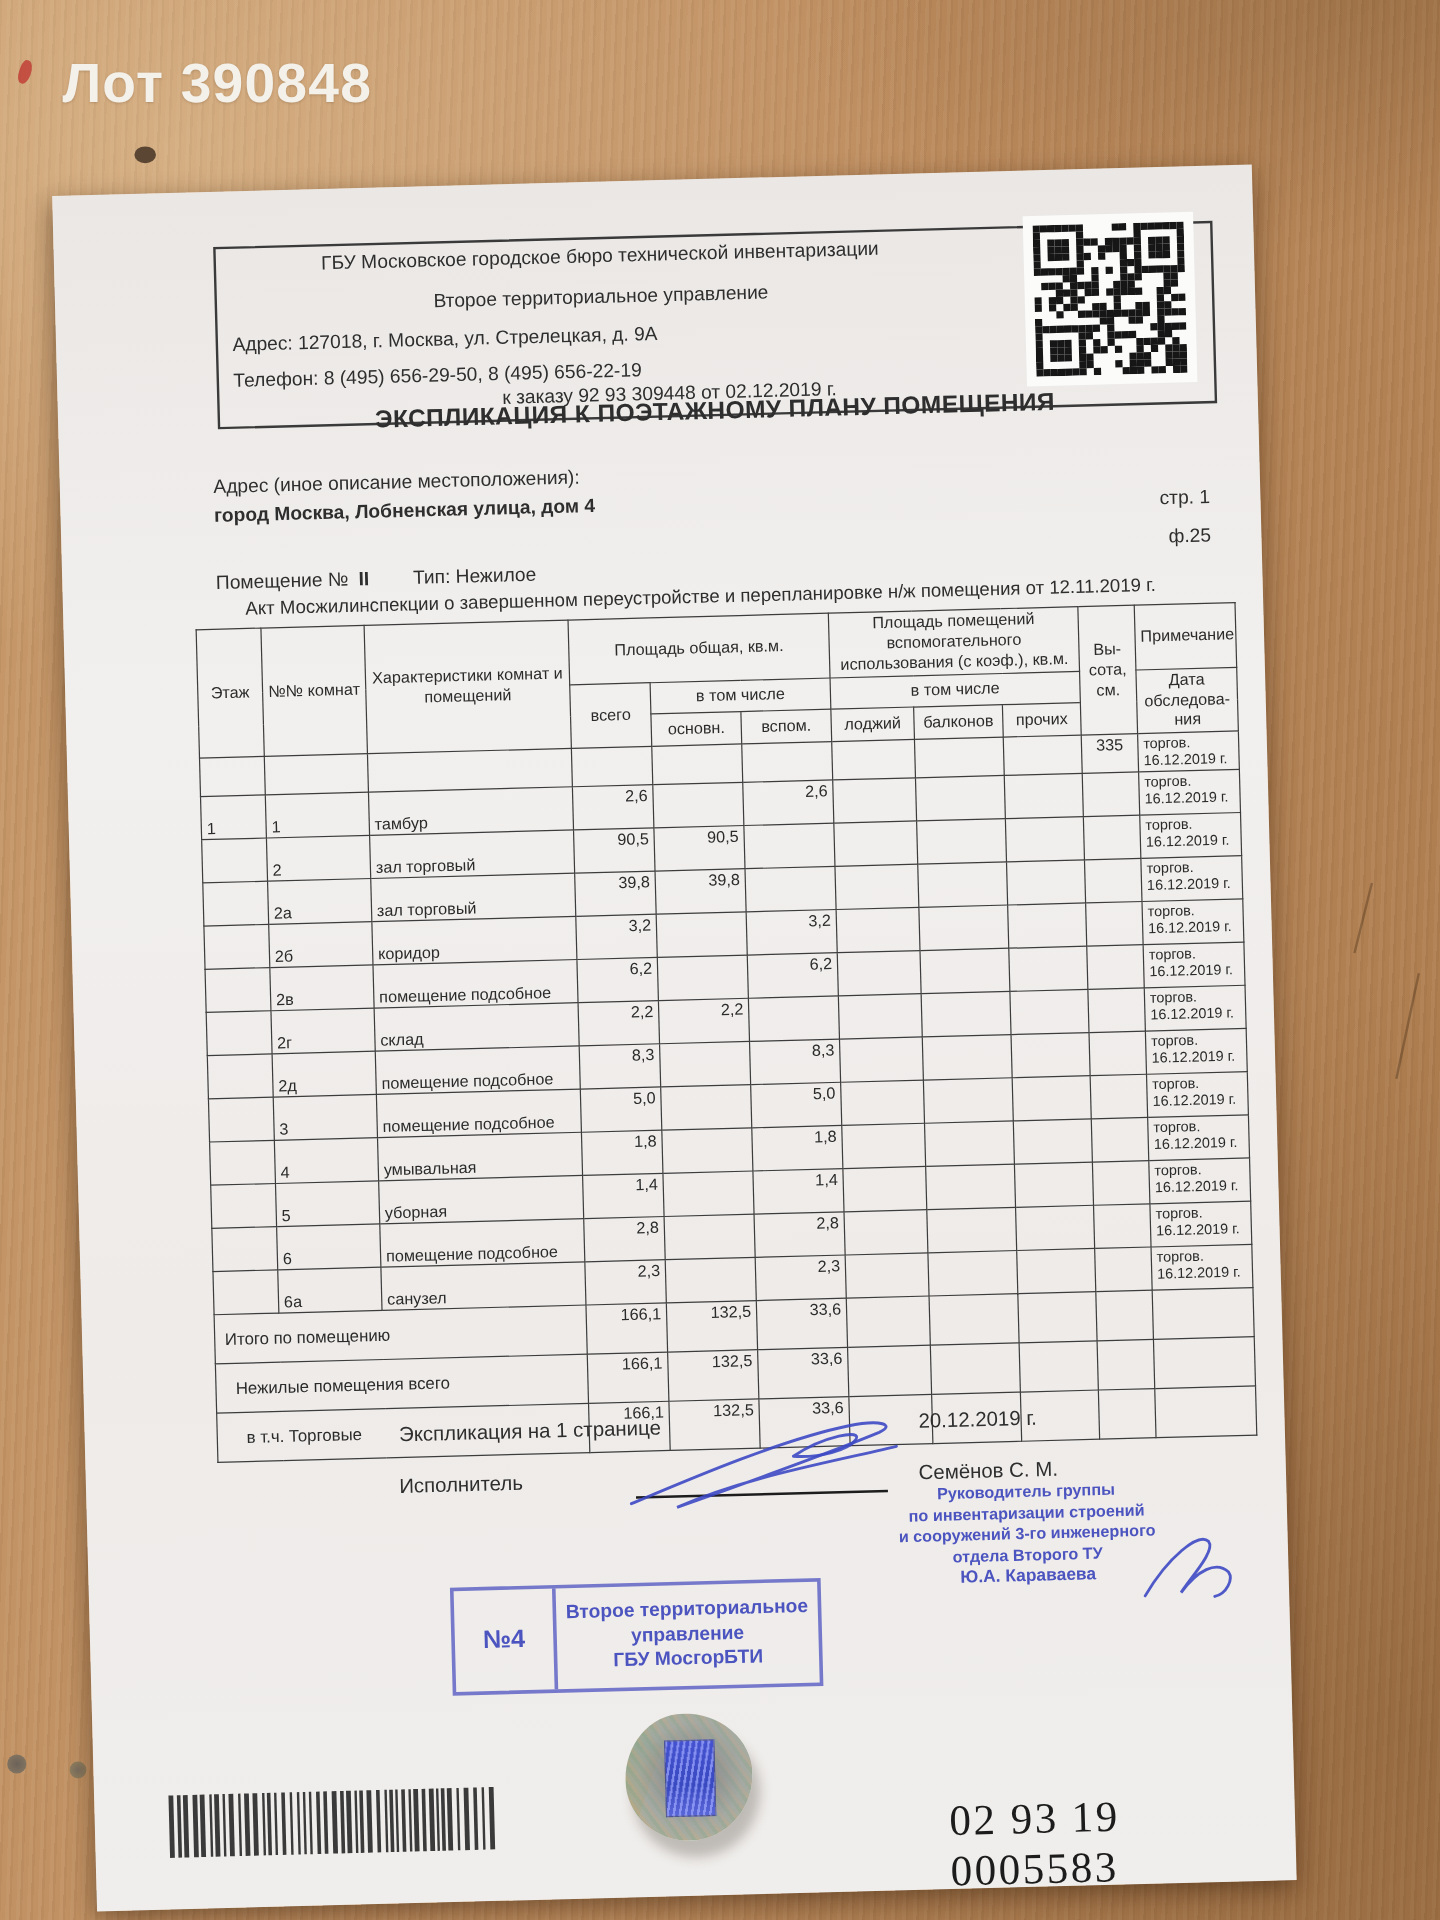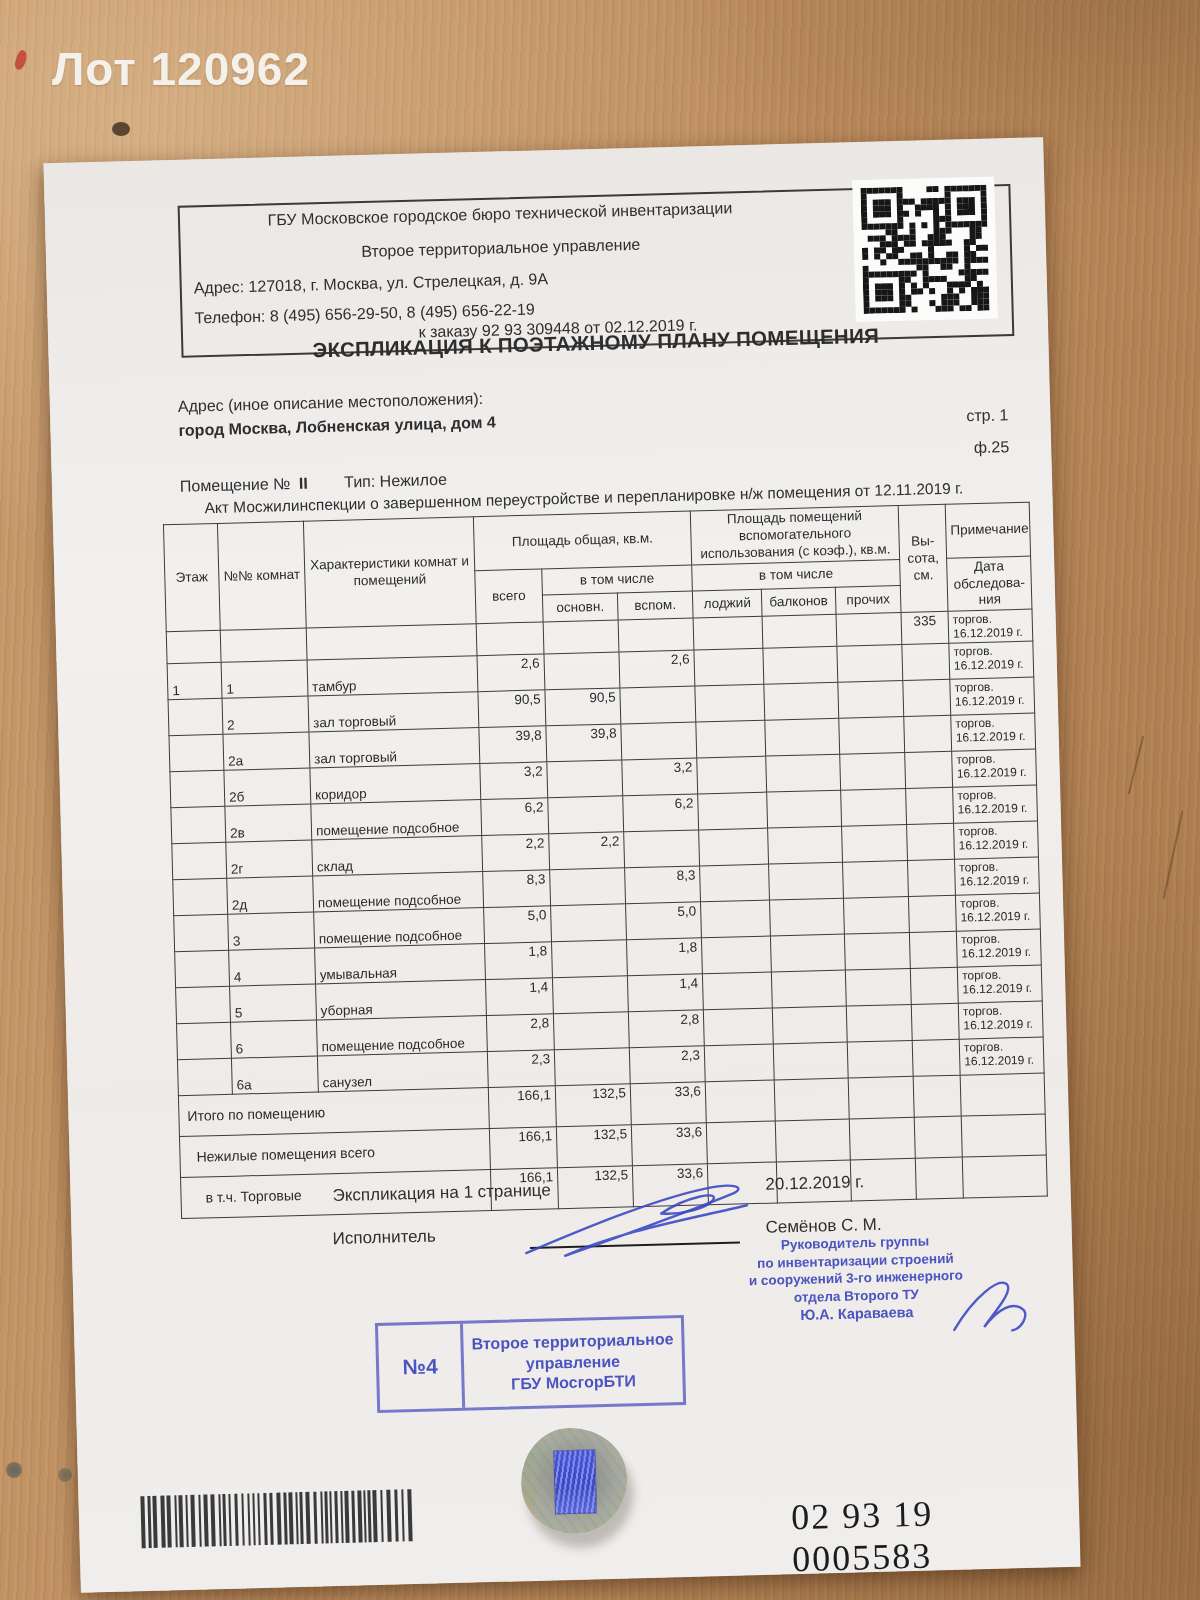--- a/index.html
+++ b/index.html
@@ -104,21 +104,21 @@
 </head>
 <body>
 
 <div class="wood-mark" style="left:16px;top:50px;width:10px;height:20px;background:rgba(190,50,45,.75);border-radius:40% 60% 50% 50%;transform:rotate(20deg);"></div>
 <div class="wood-mark" style="left:112px;top:122px;width:18px;height:14px;background:#5a4632;"></div>
 <div class="wood-mark" style="left:6px;top:1462px;width:16px;height:16px;background:radial-gradient(circle,#6b6258,#8a7a64);"></div>
 <div class="wood-mark" style="left:58px;top:1468px;width:14px;height:14px;background:radial-gradient(circle,#7b6f60,#96845f);"></div>
 <div class="scratch" style="left:1135px;top:735px;width:2px;height:60px;transform:rotate(14deg);"></div>
 <div class="scratch" style="left:1172px;top:810px;width:2px;height:90px;transform:rotate(12deg);"></div>
 
-<div class="lot-overlay">Лот 120962</div>
+<div class="lot-overlay">Лот 390848</div>
 
 <div class="paper">
 
   <div class="abs letterhead">
     <div class="lh-center" style="top:6px;">ГБУ Московское городское бюро технической инвентаризации</div>
     <div class="lh-center" style="top:40px;">Второе территориальное управление</div>
     <div class="lh-left" style="top:72px;">Адрес: 127018, г. Москва, ул. Стрелецкая, д. 9А</div>
     <div class="lh-left" style="top:102px;">Телефон: 8 (495) 656-29-50, 8 (495) 656-22-19</div>
     <div class="lh-center" style="top:122px;transform:translateX(55px);">к заказу 92 93 309448 от 02.12.2019 г.</div>
     <div class="qr">

